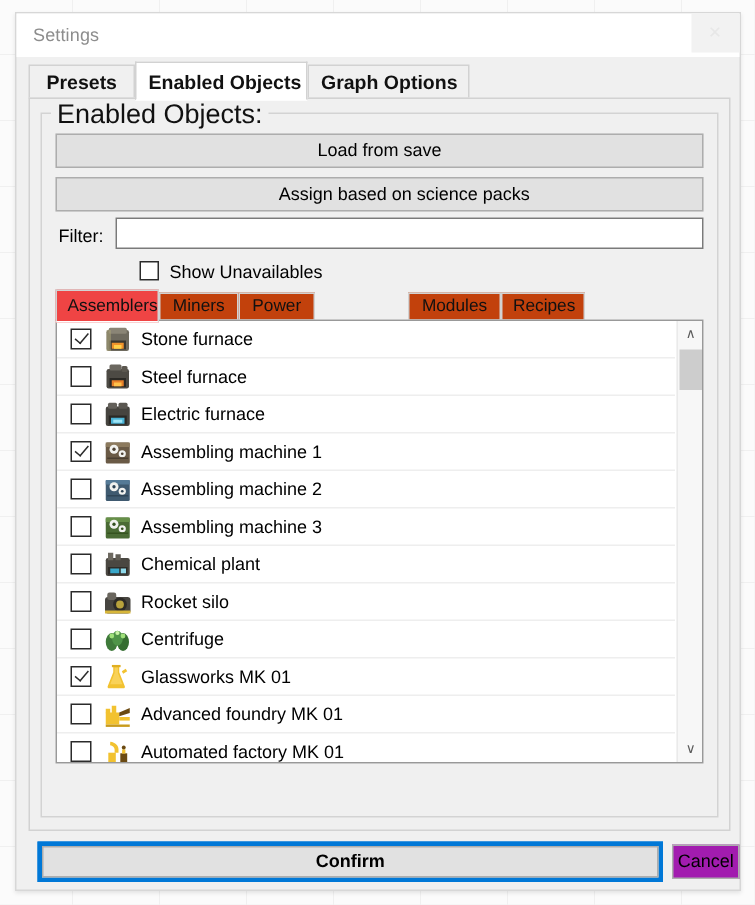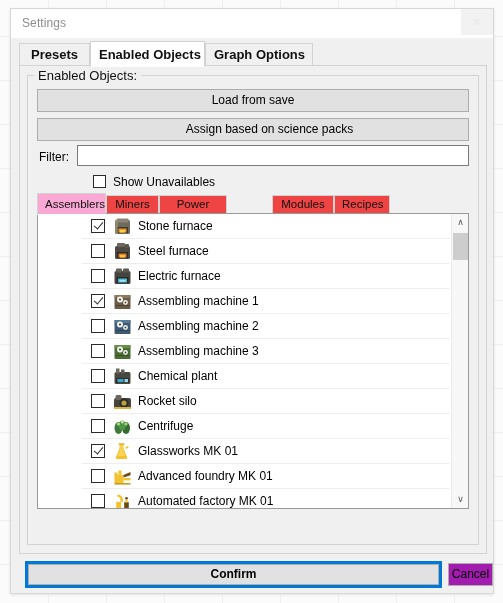--- a/index.html
+++ b/index.html
@@ -121,21 +121,21 @@
     height: 470px;
     border: 1px solid #d3d3d3;
     box-sizing: border-box;
   }
   #groupbox-label {
     position: absolute;
     left: 14px;
     top: 3px;
     background: #f0f0f0;
     padding: 0 4px;
-    font-size: 13px;
+    font-size: 18px;
     color: #111;
     line-height: 14px;
   }
 
   
   .wide-btn {
     position: absolute;
     left: 17px;
     width: 432px;
     height: 23px;
@@ -206,34 +206,34 @@
     position: absolute;
     left: 17px;
     top: 127px;
     width: 432px;
     height: 21px;
   }
   .itab {
     position: absolute;
     top: 2px;
     height: 19px;
-    background: #ef4444;
+    background: #c2410c;
     border: 1px solid #d2d2d2;
     box-sizing: border-box;
     font-size: 11.5px;
     color: #111;
     line-height: 17px;
     text-align: center;
     padding: 0 7px;
     white-space: nowrap;
   }
   .itab.active {
     top: 0px;
     height: 22px;
-    background: #f9a8d4;
+    background: #ef4444;
     border-bottom: 1px solid #ffffff;
     line-height: 21px;
     z-index: 4;
   }
 
   
   #listbox {
     position: absolute;
     left: 17px;
     top: 147px;
@@ -242,21 +242,20 @@
     background: #ffffff;
     border: 1px solid #999;
     box-sizing: border-box;
     overflow: hidden;
   }
   #list-rows {
     position: absolute;
     left: 0; top: 0;
     right: 18px;
     top: 0;
-    padding-left: 44px;
   }
   .row {
     position: relative;
     height: 25px;
     border-bottom: 1px solid #eeeeee;
     box-sizing: border-box;
   }
   .row .rcbox {
     position: absolute;
     left: 9px;
@@ -394,21 +393,21 @@
     <div id="filter-label">Filter:</div>
     <input id="filter-input" type="text" value="" placeholder="" style="">
 
     <div id="show-unavail-row">
       <span class="cbox" id="show-unavail-cb"></span><span id="show-unavail-label">Show Unavailables</span>
     </div>
 
     <div id="inner-tabstrip">
       <div class="itab active" style="left:0px;width:69px;">Assemblers</div>
       <div class="itab" style="left:69px;width:53px;">Miners</div>
-      <div class="itab" style="left:122px;width:68px;">Power</div>
+      <div class="itab" style="left:122px;width:51px;">Power</div>
       <div class="itab" style="left:173px;width:62px;margin-top:23px;">Beacons</div>
       <div class="itab" style="left:235px;width:62px;">Modules</div>
       <div class="itab" style="left:297px;width:56px;">Recipes</div>
     </div>
 
     <div id="listbox">
       <div id="list-rows">
           <div class="row">
             <span class="rcbox checked"></span>
             <span class="ricon"><svg width="21" height="21" viewBox="0 0 21 21">

